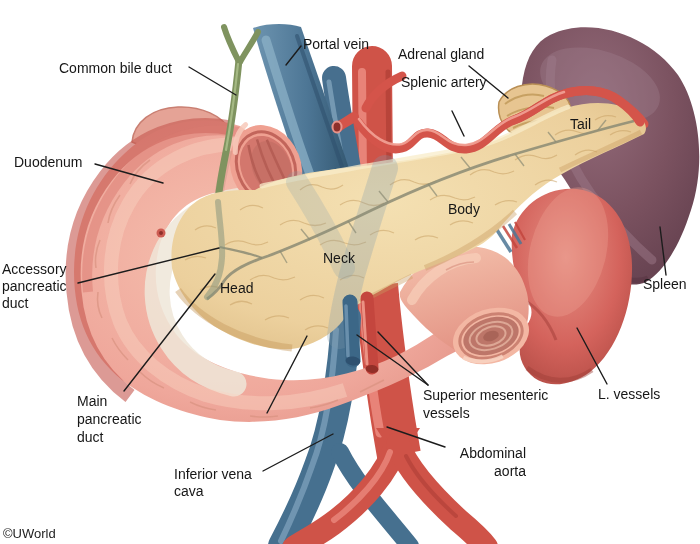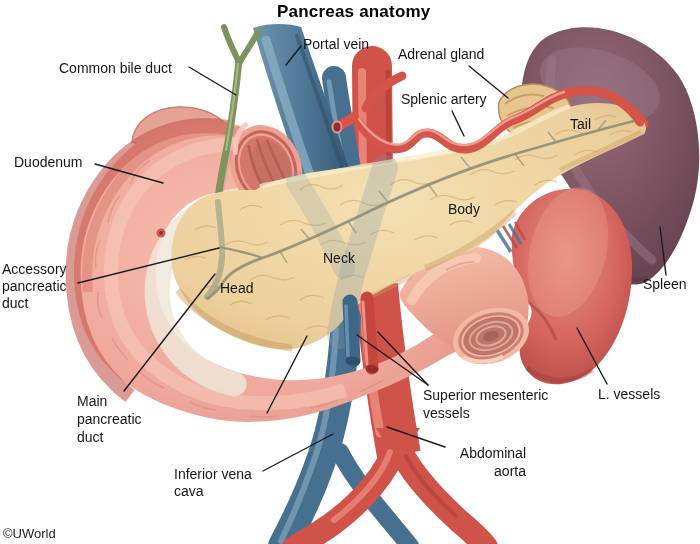--- a/index.html
+++ b/index.html
@@ -290,32 +290,31 @@
     <line x1="267" y1="413" x2="307" y2="336"></line>
     <line x1="263" y1="471" x2="333" y2="434"></line>
     <line x1="428" y1="385" x2="357" y2="335"></line>
     <line x1="428" y1="385" x2="378" y2="332"></line>
     <line x1="445" y1="447" x2="387" y2="427"></line>
     <line x1="607" y1="384" x2="577" y2="328"></line>
     <line x1="666" y1="275" x2="660" y2="227"></line>
   </g>
 </svg>
 
-<div id="title">Pancreas anatomy</div>
 
 <div class="lbl" style="left:59px;top:60px">
       <span>Common bile duct</span>
     </div>
 <div class="lbl" style="left:303px;top:36px">
       <span>Portal vein</span>
     </div>
 <div class="lbl" style="left:398px;top:46px">
       <span>Adrenal gland</span>
     </div>
-<div class="lbl" style="left:401px;top:91px">
+<div class="lbl" style="left:401px;top:74px">
       <span>Splenic artery</span>
     </div>
 <div class="lbl" style="left:570px;top:116px">
       <span>Tail</span>
     </div>
 <div class="lbl" style="left:14px;top:154px">
       <span>Duodenum</span>
     </div>
 <div class="lbl" style="left:448px;top:201px">
       <span>Body</span>

